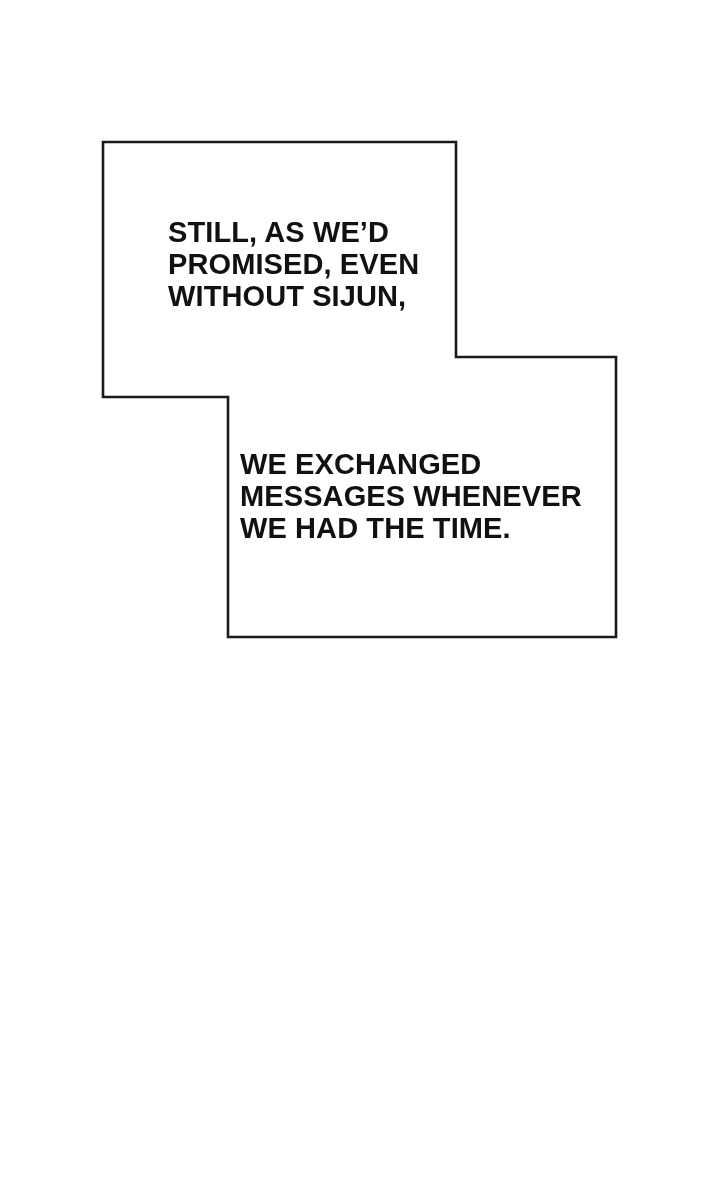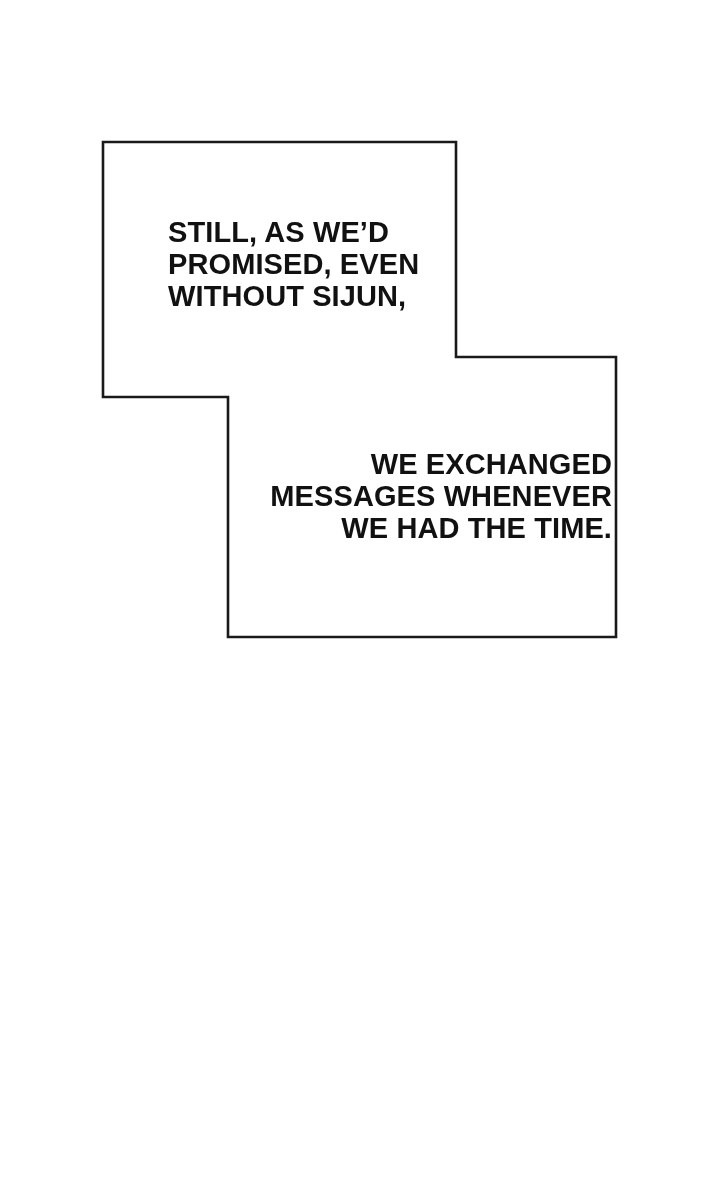--- a/index.html
+++ b/index.html
@@ -49,21 +49,21 @@
     left: 168px;
     top: 216px;
     width: 280px;
     text-align: left;
   }
   
   #caption-lower {
     left: 240px;
     top: 448px;
     width: 372px;
-    text-align: right;
+    text-align: left;
   }
 </style>
 </head>
 <body>
 
 <div id="page">
 
   <svg class="panel-svg" viewBox="0 0 720 1201" xmlns="http://www.w3.org/2000/svg">
     <polygon class="panel-outline" points="103,142 456,142 456,357 616,357 616,637 228,637 228,397 103,397"></polygon>
   </svg>

